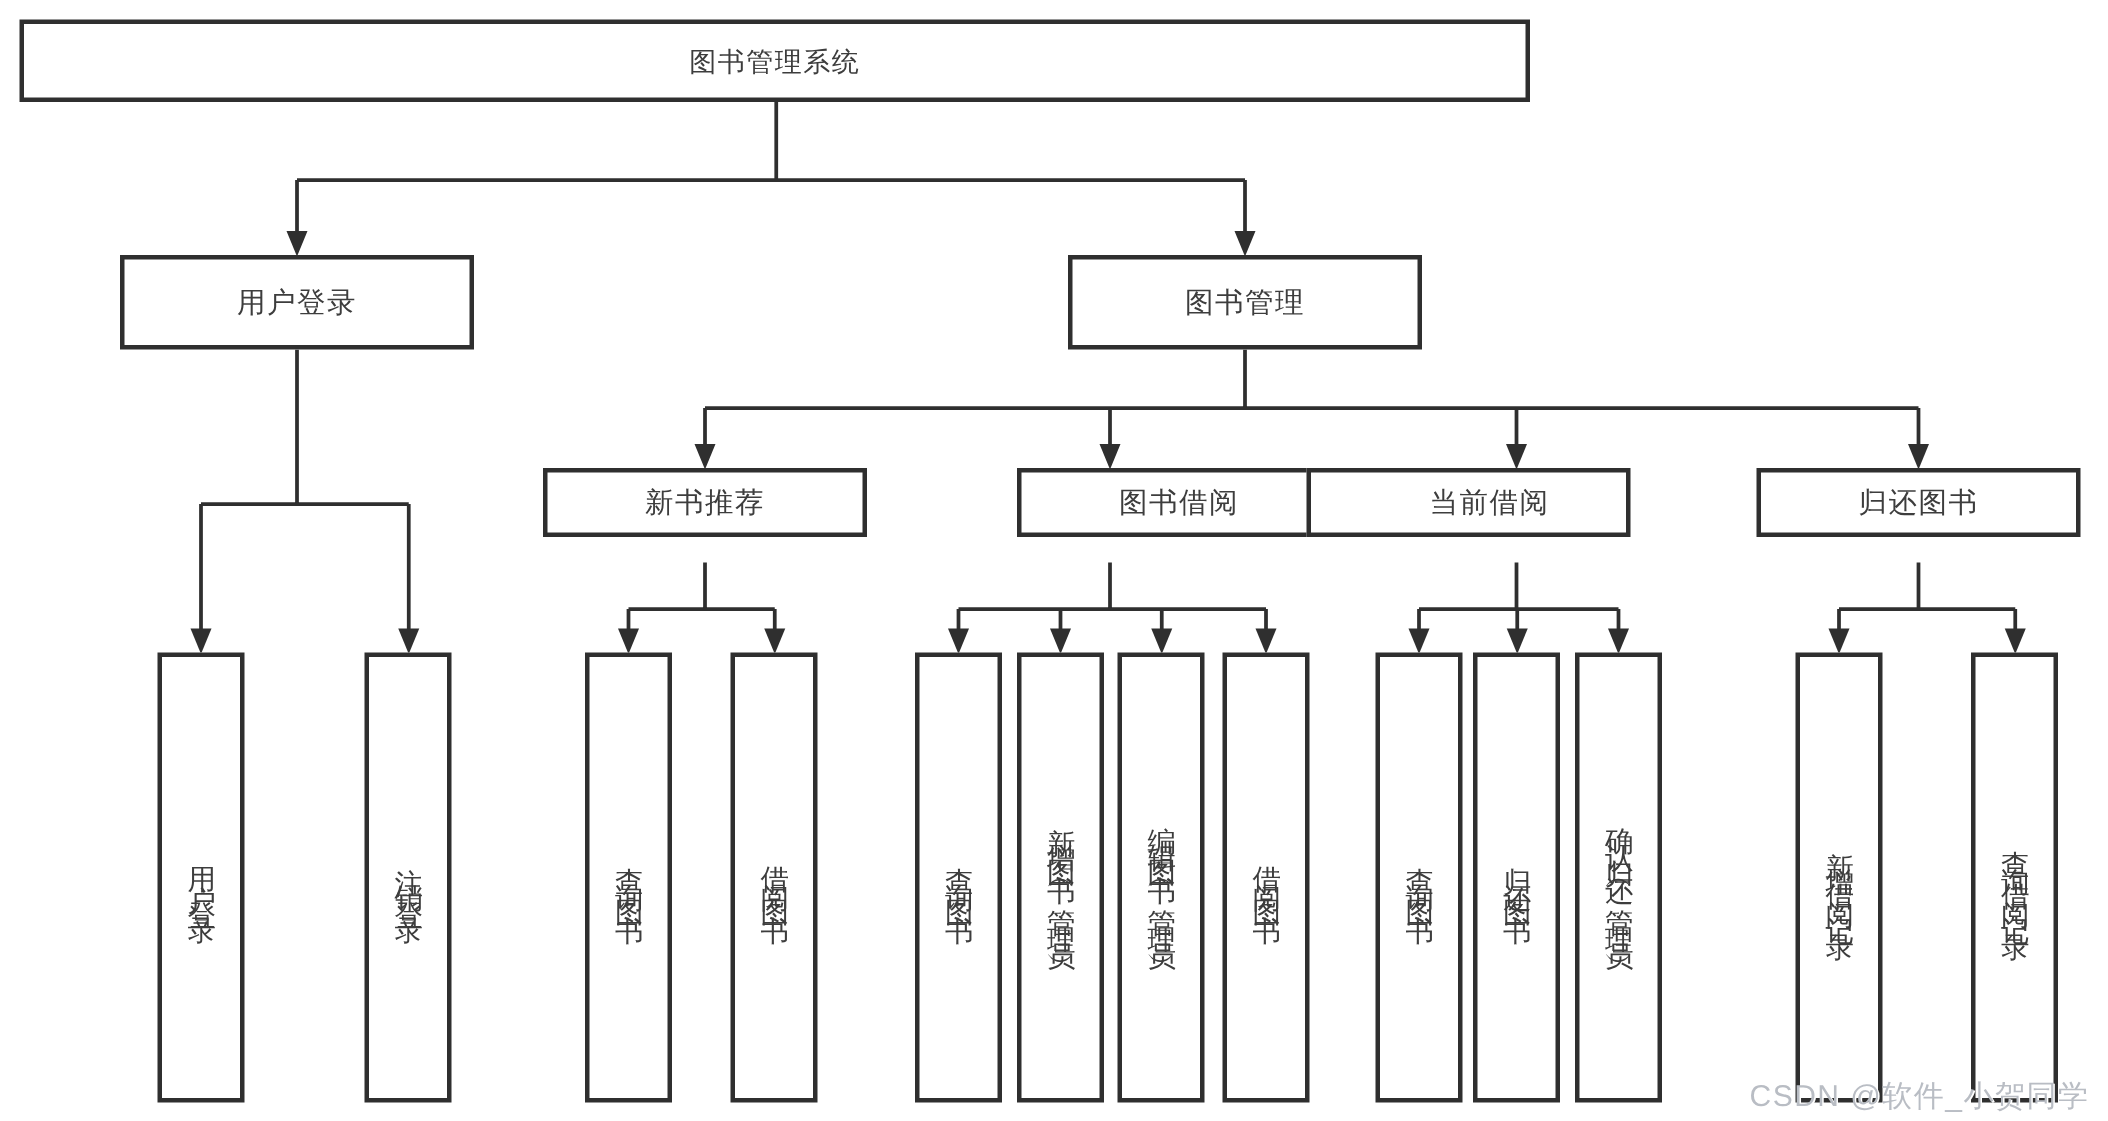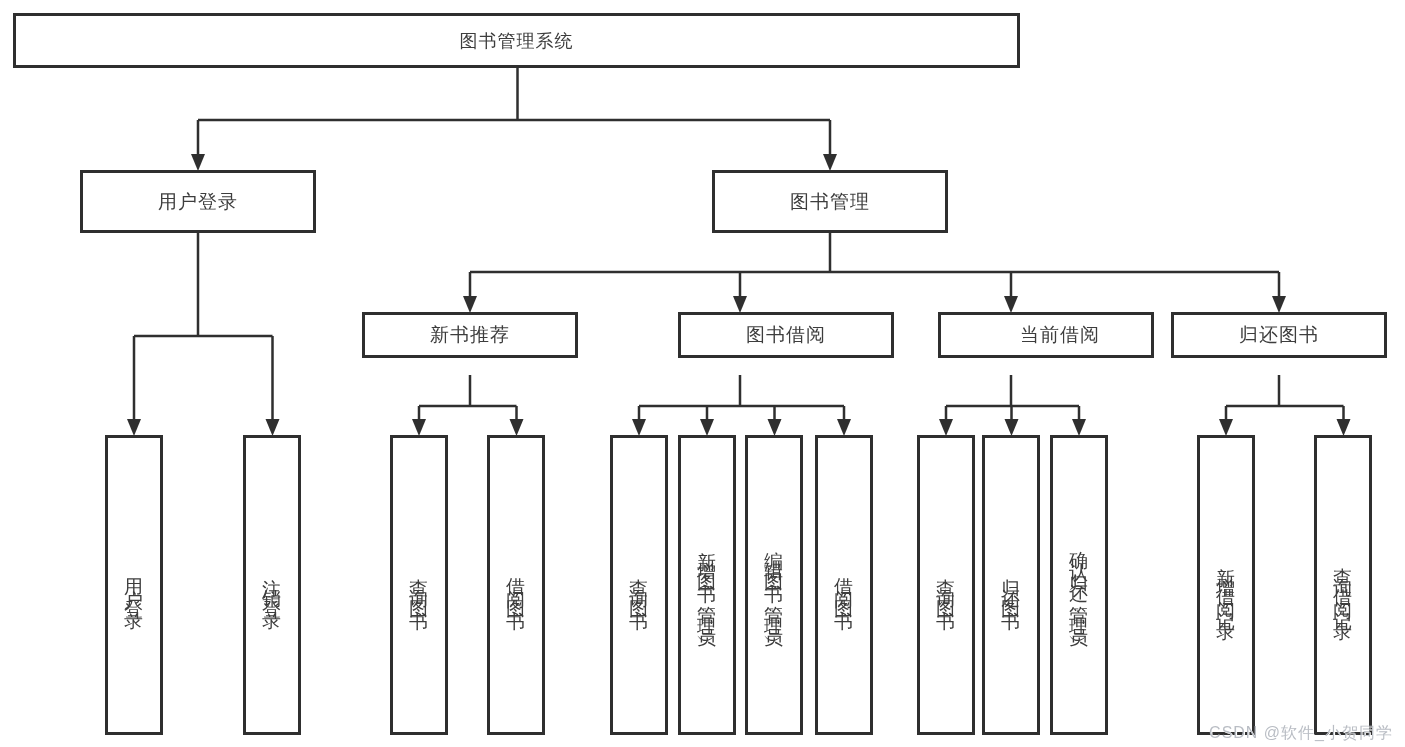--- a/index.html
+++ b/index.html
@@ -42,21 +42,21 @@
     font-size: 19px;
     line-height: 1;
     white-space: nowrap;
   }
   .hband { width: 236px; height: 63px; top: 170px; }
   .hband3 { width: 216px; height: 46px; top: 312px; }
   .watermark {
     position: absolute;
     right: 12px;
     bottom: 3px;
-    font-size: 16px;
+    font-size: 20px;
     color: #b9bdc4;
     text-shadow: 1px 1px 0 #ffffff;
     z-index: 3;
     letter-spacing: 1px;
   }
 </style>
 </head>
 <body>
 
 <div id="stage">
@@ -111,21 +111,21 @@
   <div class="node hband" style="left:712px;">
     <span>图书管理</span>
   </div>
 
   <div class="node hband3" style="left:362px;">
     <span>新书推荐</span>
   </div>
   <div class="node hband3" style="left:632px;margin-left:46px;">
     <span>图书借阅</span>
   </div>
-  <div class="node hband3" style="left:938px;padding-left:28px;">
+  <div class="node hband3" style="left:871px;padding-left:28px;">
     <span>当前借阅</span>
   </div>
   <div class="node hband3" style="left:1171px;">
     <span>归还图书</span>
   </div>
 
   <div class="node leaf" style="left:105px;">
     <span class="vtext">用户登录</span>
   </div>
   <div class="node leaf" style="left:243px;">

